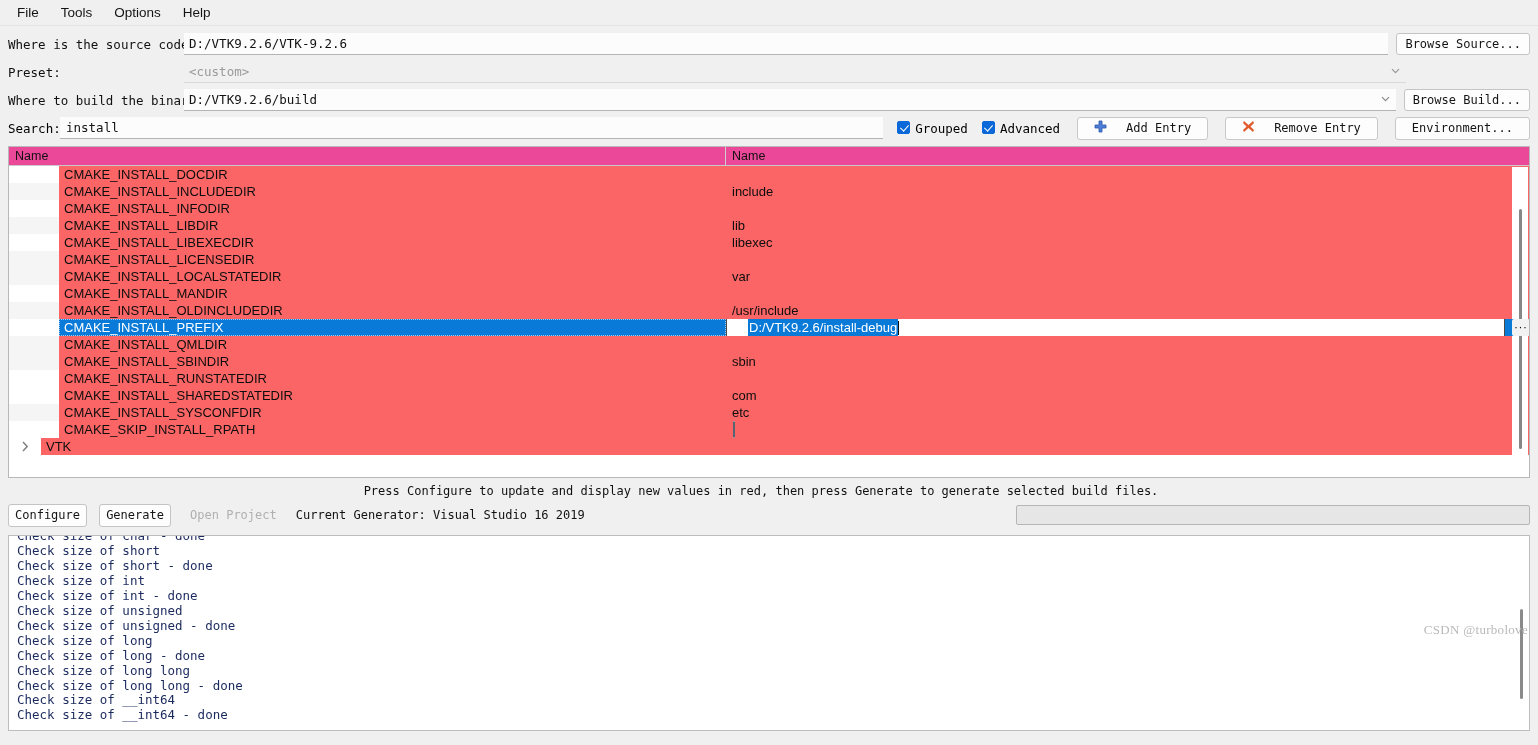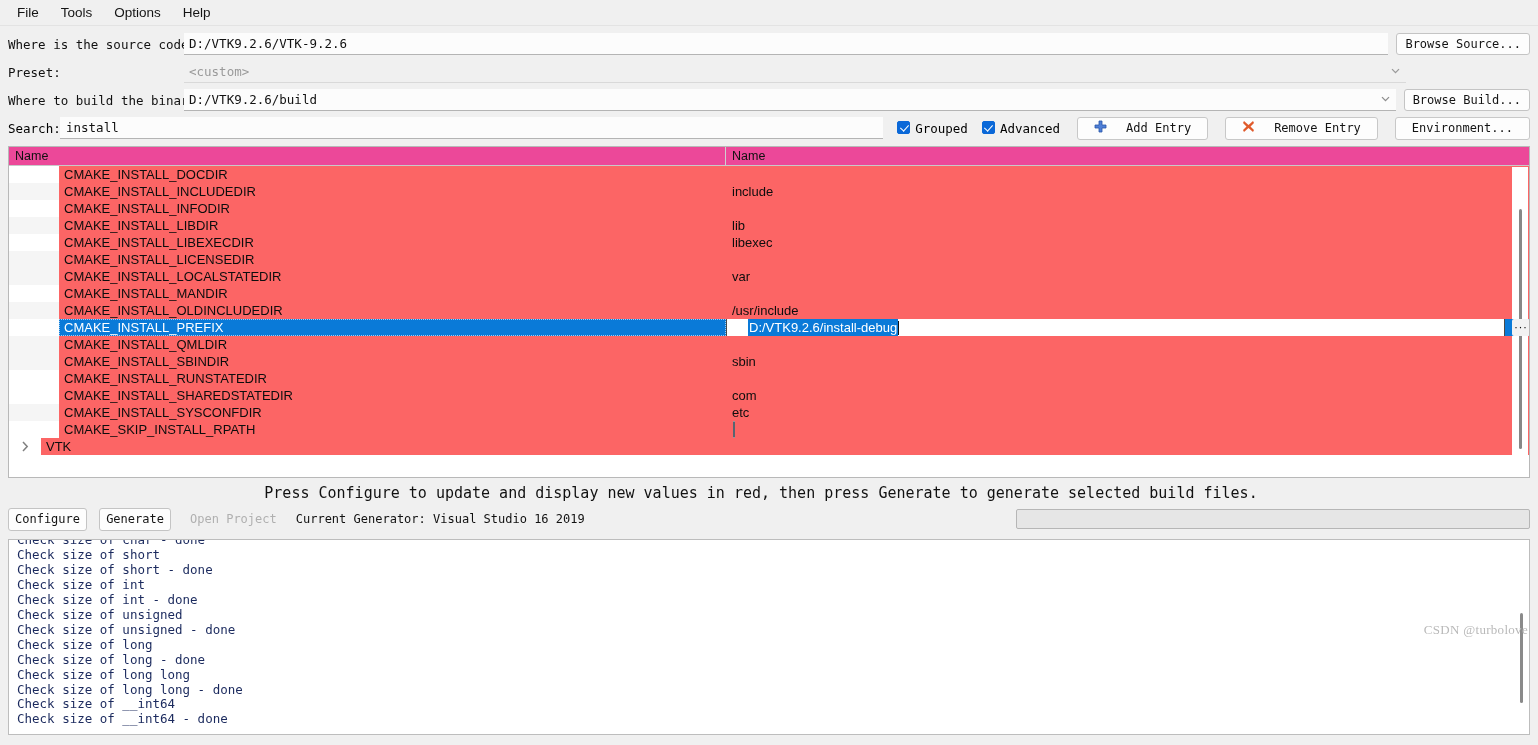--- a/index.html
+++ b/index.html
@@ -310,21 +310,21 @@
     width: 3px;
     height: 240px;
     background: #878787;
     border-radius: 2px;
   }
 
   
   .hint {
     text-align: center;
     font-family: "DejaVu Sans Mono", monospace;
-    font-size: 15px;
+    font-size: 12px;
     color: #111;
     padding: 6px 16px 4px 0;
   }
 
   
   .actionrow {
     display: flex;
     align-items: center;
     padding: 0 8px;
     height: 26px;

